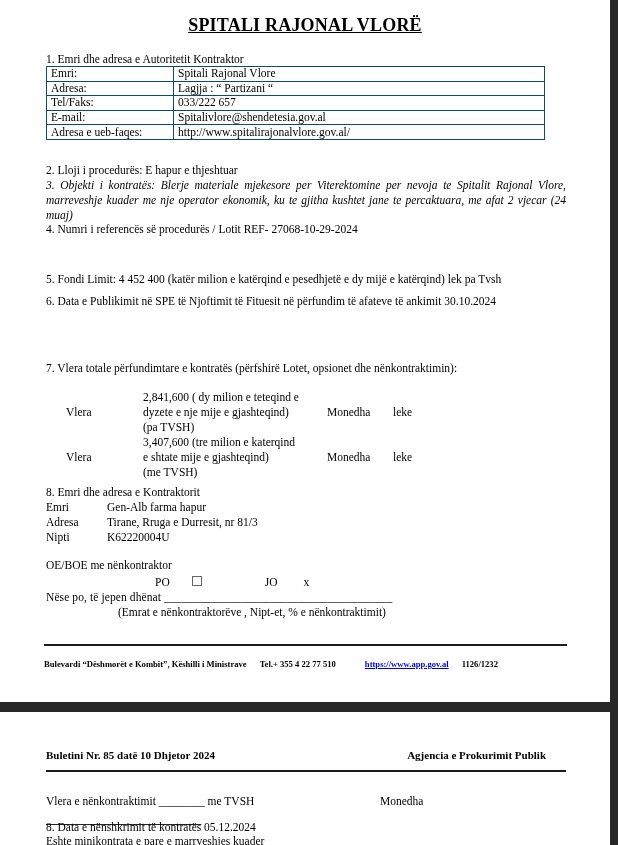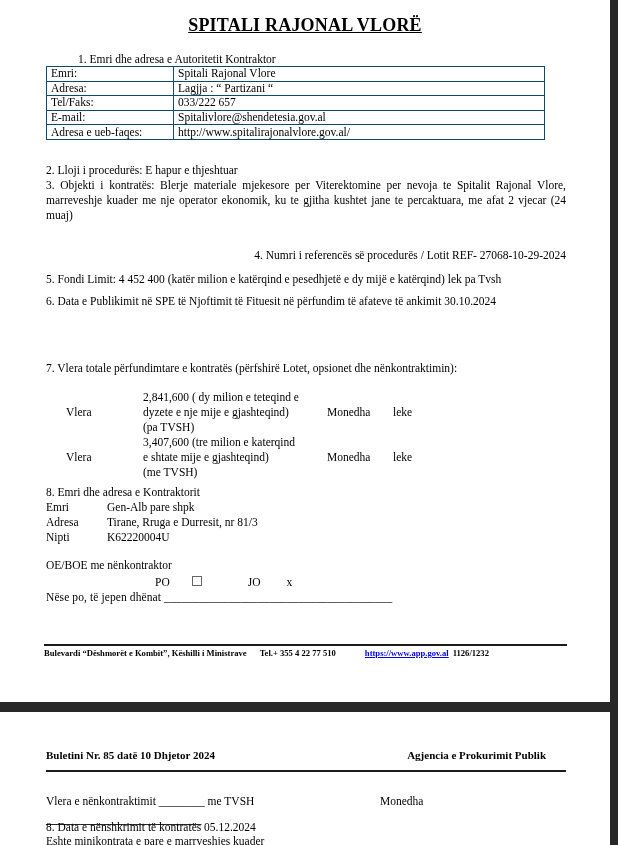--- a/index.html
+++ b/index.html
@@ -16,65 +16,65 @@
     font-size:11.5px;line-height:15px;
   }
   .page1{top:0;height:702px;}
   .page2{top:712px;height:133px;}
   .abs{position:absolute;left:46px;width:520px;}
   .title{
     position:absolute;top:18px;left:0;width:610px;
     text-align:center;font-size:18px;font-weight:bold;
     text-decoration:underline;letter-spacing:.2px;
   }
-  .s1-head{top:52px;margin-left:32px;}
+  .s1-head{top:52px;}
   table.ac{
     position:absolute;top:66px;left:46px;
     border-collapse:collapse;width:499px;table-layout:fixed;
   }
   table.ac td{
     border:1px solid #0c4a6e;padding:0 0 0 4px;height:13.6px;
     font-size:11.5px;line-height:13px;overflow:hidden;white-space:nowrap;
   }
   table.ac td.lbl{width:122px;}
-  .just{text-align:justify;}
+  .just{text-align:justify;font-style:italic;}
   .p23{top:163px;}
-  .s4{top:248px;text-align:right;}
+  .s4{top:222px;}
   .s5{top:272px;}
   .s6{top:294px;}
   .p6b{top:318px;}
   .s7{top:361px;}
   .vlera{top:390px;}
   .vrow{display:flex;align-items:flex-start;}
   .vrow .vlbl{width:97px;padding-left:20px;box-sizing:border-box;padding-top:15px;}
   .vrow .vval{width:184px;white-space:pre-line;font-family:Liberation Serif, serif;}
   .vrow .vmon{width:66px;padding-top:15px;}
   .vrow .vcur{padding-top:15px;}
   .s8{top:485px;}
   .krow{display:flex;}
   .krow .klbl{width:61px;}
   .oeboe{top:558px;}
   .porow{top:575px;padding-left:109px;}
   .cbx{
     display:inline-block;width:8px;height:8px;border:1px solid #666;
     vertical-align:baseline;margin:0 0 0 22px;
   }
-  .jo{margin-left:46px;}
+  .jo{margin-left:63px;}
   .xmark{margin-left:26px;}
   .nese{top:590px;letter-spacing:.1px;}
   .emrat{top:605px;padding-left:72px;box-sizing:border-box;}
   .footer{
     top:644px;left:44px;width:523px;
-    border-top:2px solid #1c1c1c;padding-top:2px;
+    border-top:2px solid #1c1c1c;padding-top:13px;
     font-size:8.6px;font-weight:bold;line-height:11px;
     display:flex;white-space:nowrap;
   }
   .footer .tel{margin-left:13px;}
   .footer a{margin-left:29px;color:#0000ee;text-decoration:underline;font-weight:bold;}
-  .footer .pg{margin-left:4px;}
+  .footer .pg{margin-left:13px;}
   
   .p2head{
     top:36px;display:flex;justify-content:space-between;
     font-weight:bold;font-size:11px;line-height:14px;
     border-bottom:2px solid #1c1c1c;padding-bottom:8px;
   }
   .p2head .agency{padding-right:20px;}
   .vlera2{top:66px;display:flex;white-space:pre;margin-top:16px;}
   .vlera2 .mon{position:absolute;left:334px;top:0;}
   .blank2{top:100px;font-weight:bold;}
@@ -147,39 +147,40 @@
 (me TVSH)</div>
       <div class="vmon">Monedha</div>
       <div class="vcur">leke</div>
     </div>
   </div>
 
   <div class="abs s8">
     <div>8. Emri dhe adresa e Kontraktorit</div>
     <div class="krow">
       <div class="klbl">Emri</div>
-      <div>Gen-Alb pare shpk</div>
+      <div>Gen-Alb farma hapur</div>
     </div>
     <div class="krow">
       <div class="klbl">Adresa</div>
       <div>Tirane, Rruga e Durresit, nr 81/3</div>
     </div>
     <div class="krow">
       <div class="klbl">Nipti</div>
       <div>K62220004U</div>
     </div>
   </div>
 
   <div class="abs oeboe">OE/BOE me nënkontraktor</div>
 
   <div class="abs porow">
     <span>PO</span><span class="cbx"></span><span class="jo">JO</span><span class="xmark">x</span>
   </div>
 
   <div class="abs nese">Nëse po, të jepen dhënat _______________________________________</div>
+  <div class="abs emrat">(Emrat e nënkontraktorëve , Nipt-et, % e nënkontraktimit)</div>
 
   <div class="abs footer">
     <span>Bulevardi “Dëshmorët e Kombit”, Këshilli i Ministrave</span>
     <span class="tel">Tel.+ 355 4 22 77 510</span>
     <a href="#">https://www.app.gov.al</a>
     <span class="pg">1126/1232</span>
   </div>
 
 </div>
 

